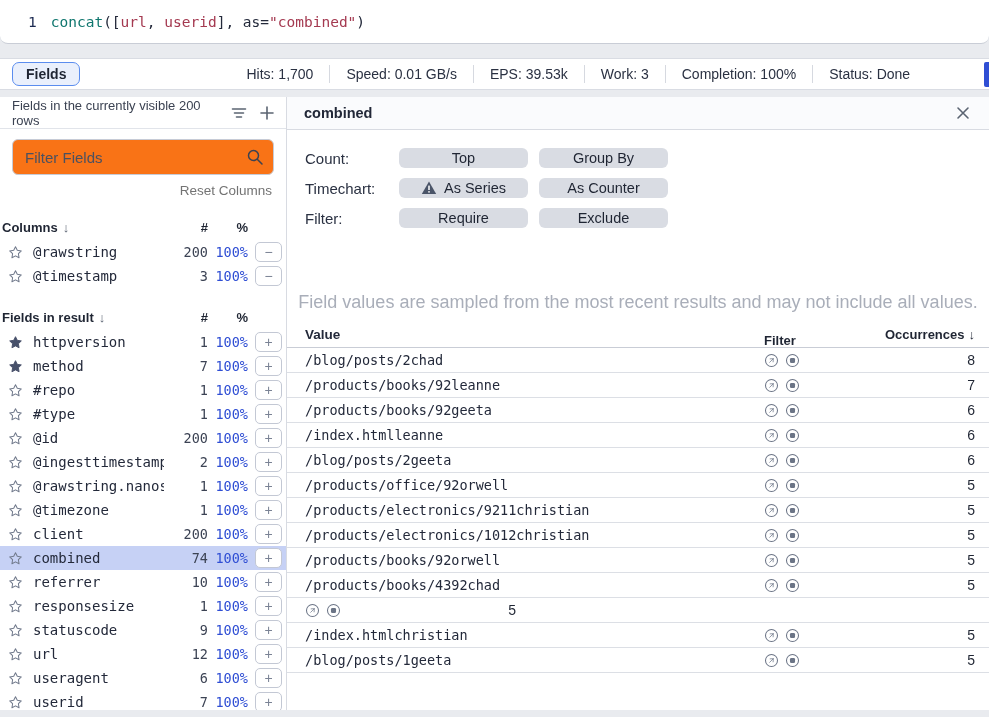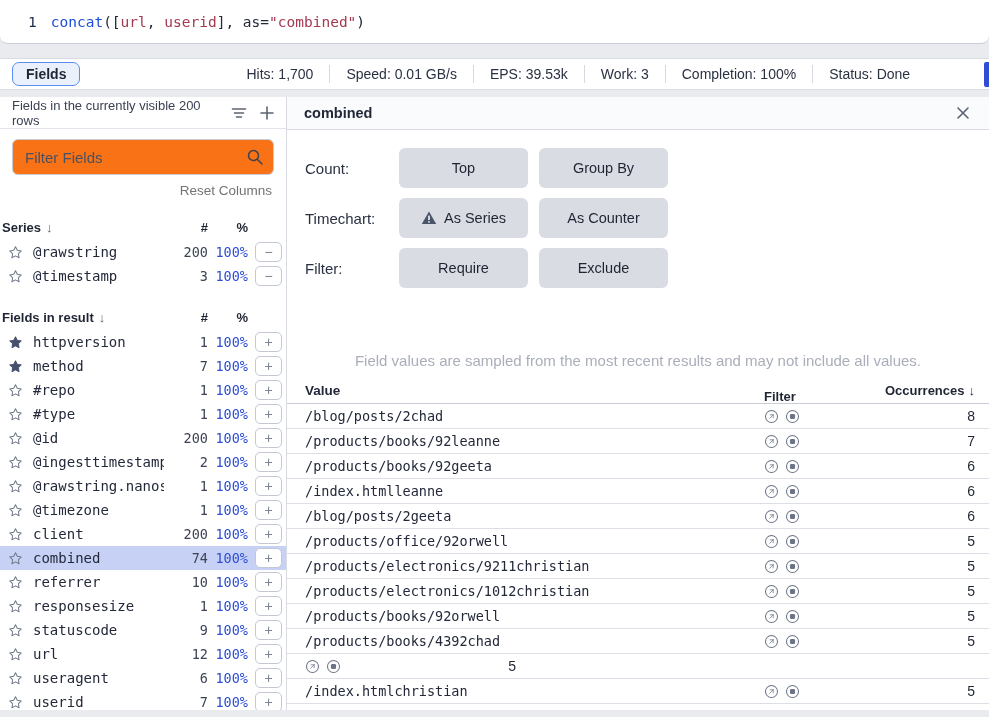--- a/index.html
+++ b/index.html
@@ -5,21 +5,21 @@
   * { margin:0; padding:0; box-sizing:border-box; }
   html,body { width:989px; height:717px; overflow:hidden; }
   body { font-family:"Liberation Sans", sans-serif; background:#e9ebef; color:#1f2533; }
   .page { width:989px; height:717px; position:relative; }
 
   
   .query-bar { height:44px; background:#fff; border-bottom:1px solid #c9cdd6;
     border-radius:0 0 8px 8px; display:flex; align-items:center; padding-left:28px; }
   .line-num { font-family:"DejaVu Sans Mono", monospace; font-size:14.5px; color:#1b2950; margin-right:14px; }
   .code { font-family:"DejaVu Sans Mono", monospace; font-size:14.5px; color:#23293a; }
-  .tok-function { color:#1d4ed8; }
+  .tok-function { color:#0f766e; }
   .tok-field { color:#a43950; }
   .tok-string { color:#a43950; }
   .tok-plain { color:#23293a; }
 
   
   .tb-gap { height:14px; background:#e9ebef; }
   .toolbar { height:32px; background:#fff; border-top:1px solid #d9dce3; border-bottom:1px solid #d9dce3;
     display:flex; align-items:center; padding:0 0 0 12px; position:relative;gap:33px; }
   .fields-btn { background:#eaf0fc; border:1px solid #5b8def; border-radius:7px; color:#1f2533;
     font-family:"Liberation Sans", sans-serif; font-size:14px; font-weight:bold; padding:3px 13px; cursor:pointer; }
@@ -62,25 +62,25 @@
 
   
   .panel { flex:1; background:#fff; display:flex; flex-direction:column; overflow:hidden; }
   .p-head { height:33px; flex:0 0 33px; background:#fafbfd; border-bottom:1px solid #d8dbe2;
     display:flex; align-items:center; padding:0 16px 0 17px; }
   .p-title { font-size:14.5px; font-weight:bold; color:#222838; }
   .p-close { margin-left:auto; width:20px; height:20px; color:#5b6472; cursor:pointer; }
   .p-actions { padding:18px 0 0 18px; }
   .action-row { display:flex; align-items:center; margin-bottom:10px; }
   .action-label { width:94px; font-size:15px; color:#2a3142; }
-  .action-btn { width:129px; height:40px; background:#d9dce3; border:none; border-radius:6px;
+  .action-btn { width:129px; height:20px; background:#d9dce3; border:none; border-radius:6px;
     font-family:"Liberation Sans", sans-serif; font-size:14.5px; color:#1f2533; margin-right:11px;
     display:inline-flex; align-items:center; justify-content:center; gap:7px; cursor:pointer; }
   .warn-ic { width:16px; height:16px; }
-  .notice { margin-top:54px; text-align:center; font-size:15px; color:#a9aeb9; }
+  .notice { margin-top:54px; text-align:center; font-size:18px; color:#a9aeb9; }
 
   .vtable { margin-top:9px; }
   .t-head { display:flex; align-items:center; height:26px; padding:0 14px 0 18px;
     font-size:13px; font-weight:bold; color:#1f2533; border-bottom:1px solid #c9cdd6; }
   .t-row { display:flex; align-items:center; height:25px; padding:0 14px 0 18px; border-bottom:1px solid #dcdfe5; }
   .t-val { flex:1; font-family:"DejaVu Sans Mono", monospace; font-size:13.5px; color:#23293a; white-space:nowrap; overflow:hidden; }
   .t-filter { width:107px; display:flex; align-items:center; gap:6px; }
   .t-filter-head { width:107px;margin-top:12px; }
   .t-occ { width:104px; text-align:right; font-size:14px; color:#1f2533; }
   .t-occ-head { width:104px; text-align:right; }
@@ -141,21 +141,21 @@
               <circle cx="7.5" cy="7.5" r="5"></circle>
               <path d="M11.5 11.5L16 16"></path>
             </svg>
         </span>
       </div>
 
       <div class="reset-link">Reset Columns</div>
 
       <div id="sidebar-sections">
           <div class="sec-head">
-            <span class="sec-title">Series</span>
+            <span class="sec-title">Columns</span>
             <span class="sec-arrow">↓</span>
             <span class="sec-spacer"></span>
             <span class="col-num">#</span>
             <span class="col-pct">%</span>
             <span class="col-btn"></span>
           </div>
           <div class="f-row">
             <span class="star"><svg viewBox="0 0 16 16" width="15" height="15" fill="none" stroke="#717a8c" stroke-width="1.1" stroke-linejoin="round">
                 <path d="M8 1.8l1.9 3.9 4.3.6-3.1 3 .7 4.3L8 11.6l-3.8 2 .7-4.3-3.1-3 4.3-.6z"></path>
               </svg></span>

